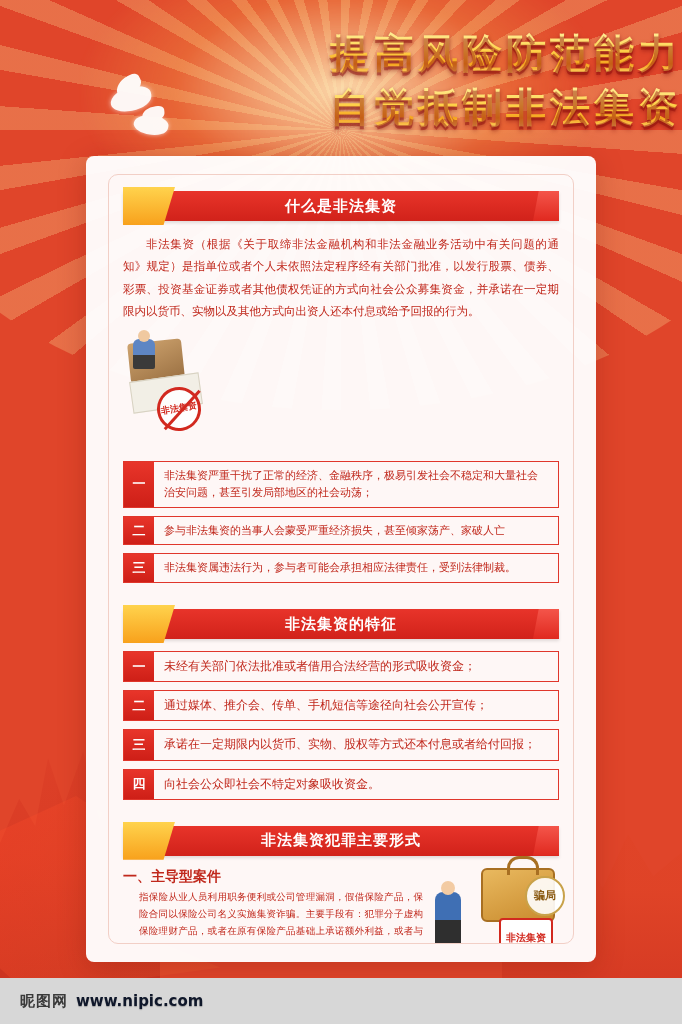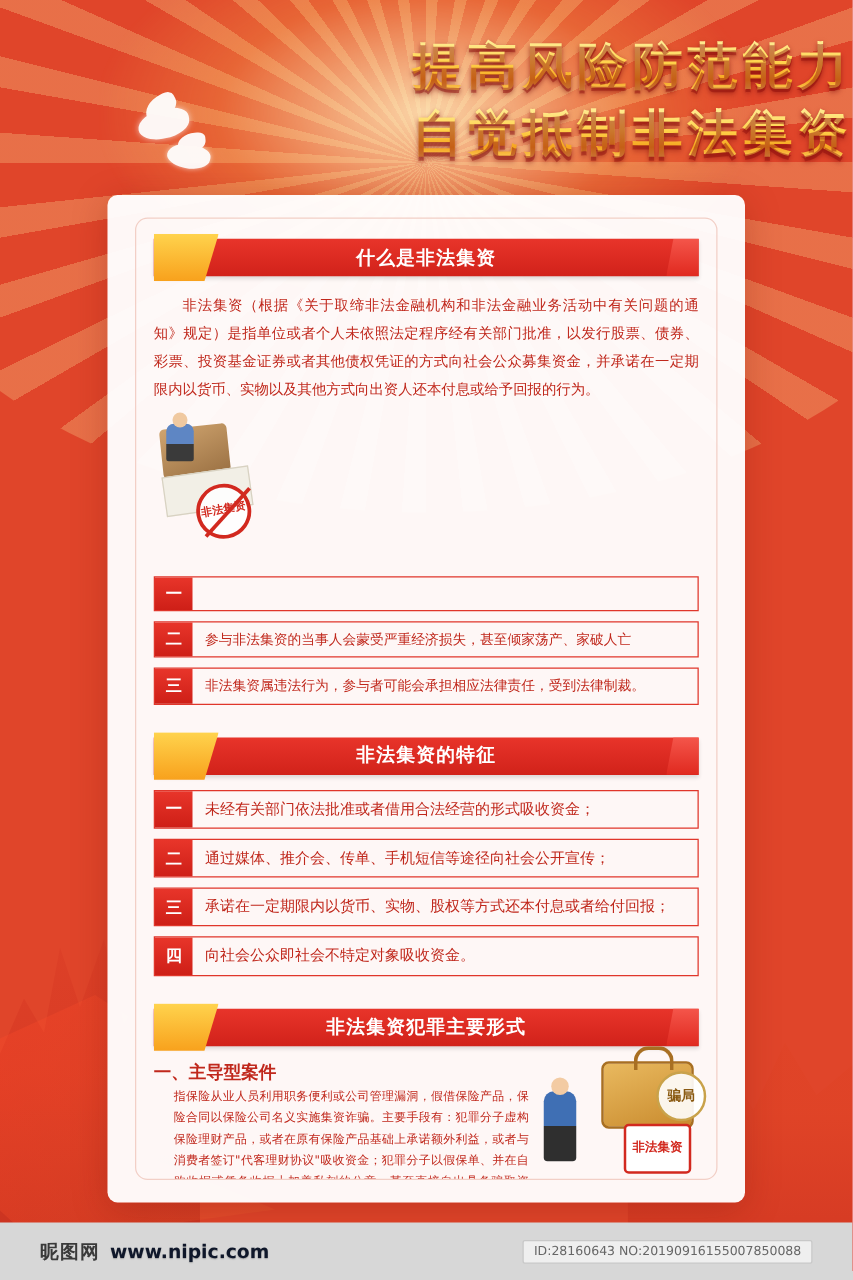--- a/index.html
+++ b/index.html
@@ -234,21 +234,21 @@
     border-radius: 50%; background: rgba(255,255,255,.9); border: 2px solid #c9a24a;
     color: #8a5a12; font-size: 11px; font-weight: bold;
     display: flex; align-items: center; justify-content: center;
   }
 
   
   .footer {
     position: absolute; left: 0; bottom: 0; width: 100%; height: 46px;
     background: #d7d7d7;
     display: flex; align-items: center; justify-content: space-between;
-    padding: 0 32px;
+    padding: 0 20px;
   }
   .footer-left { display: flex; align-items: center; gap: 8px; }
   .logo-cn { font-size: 15px; font-weight: bold; color: #3a3a3a; letter-spacing: 1px; }
   .logo-url { font-size: 15px; font-weight: bold; color: #0f172a; text-shadow: 0 1px 1px rgba(0,0,0,.25); text-align: center; }
   .footer-id {
     background: #efefef; border: 1px solid #c8c8c8;
     font-size: 10px; color: #666; padding: 3px 8px; border-radius: 2px;
   }
 </style>
 </head>
@@ -282,20 +282,21 @@
           <div class="ill-paper"></div>
           <div class="ill-seal">非法集资</div>
         </div>
       </div>
 
       <div class="spacer-md"></div>
 
       <div class="rows">
         <div class="row">
           <div class="num">一</div>
+          <div class="txt">非法集资严重干扰了正常的经济、金融秩序，极易引发社会不稳定和大量社会治安问题，甚至引发局部地区的社会动荡；</div>
         </div>
         <div class="row">
           <div class="num">二</div>
           <div class="txt">参与非法集资的当事人会蒙受严重经济损失，甚至倾家荡产、家破人亡</div>
         </div>
         <div class="row">
           <div class="num">三</div>
           <div class="txt">非法集资属违法行为，参与者可能会承担相应法律责任，受到法律制裁。</div>
         </div>
       </div>
@@ -343,15 +344,14 @@
       </div>
 
     </div>
   </div>
 
   <div class="footer">
     <div class="footer-left">
       <span class="logo-cn">昵图网</span>
       <span class="logo-url">www.nipic.com</span>
     </div>
-    <div class="footer-id">ID:28160643 NO:20190916155007850088</div>
   </div>
 </div>
 
 </body></html>

